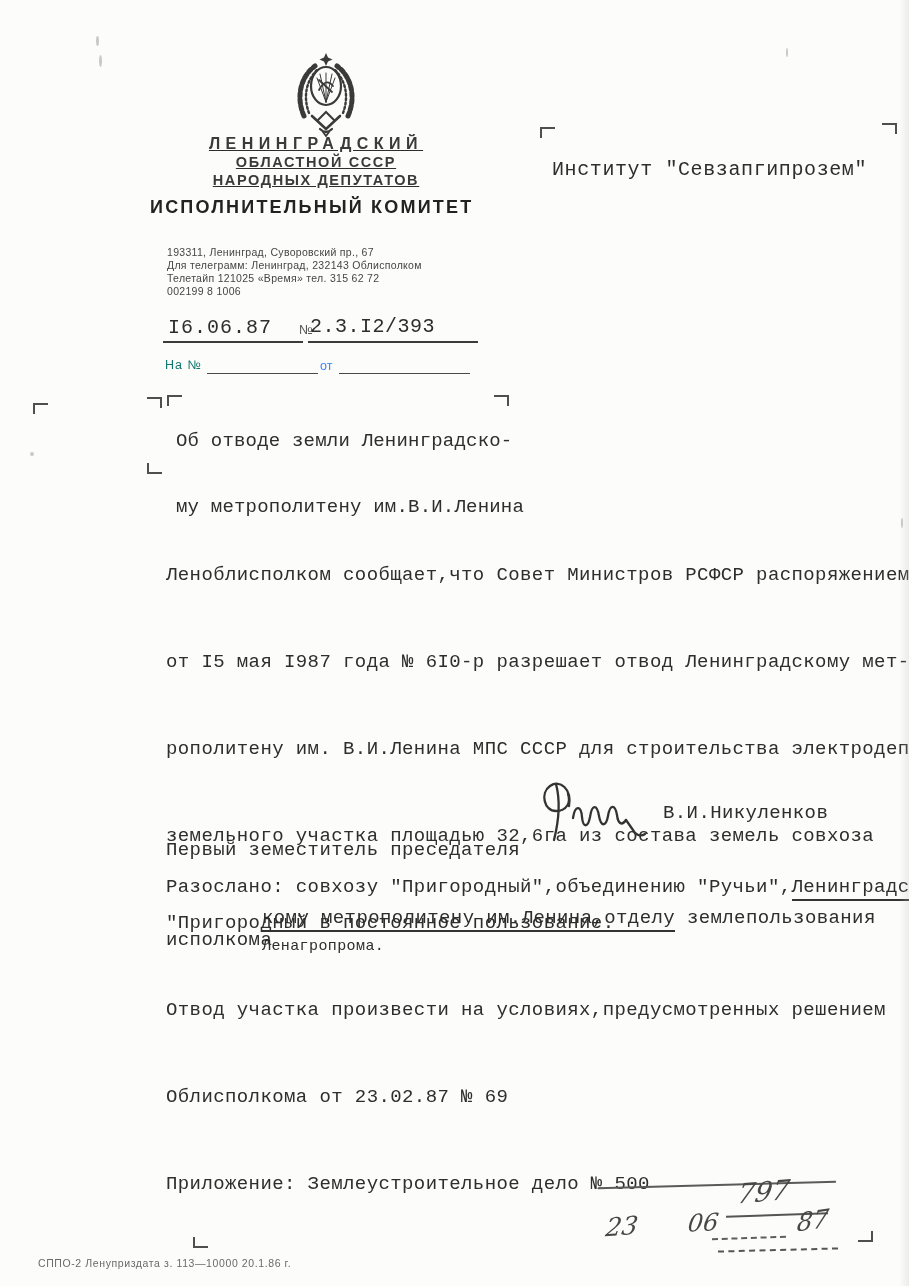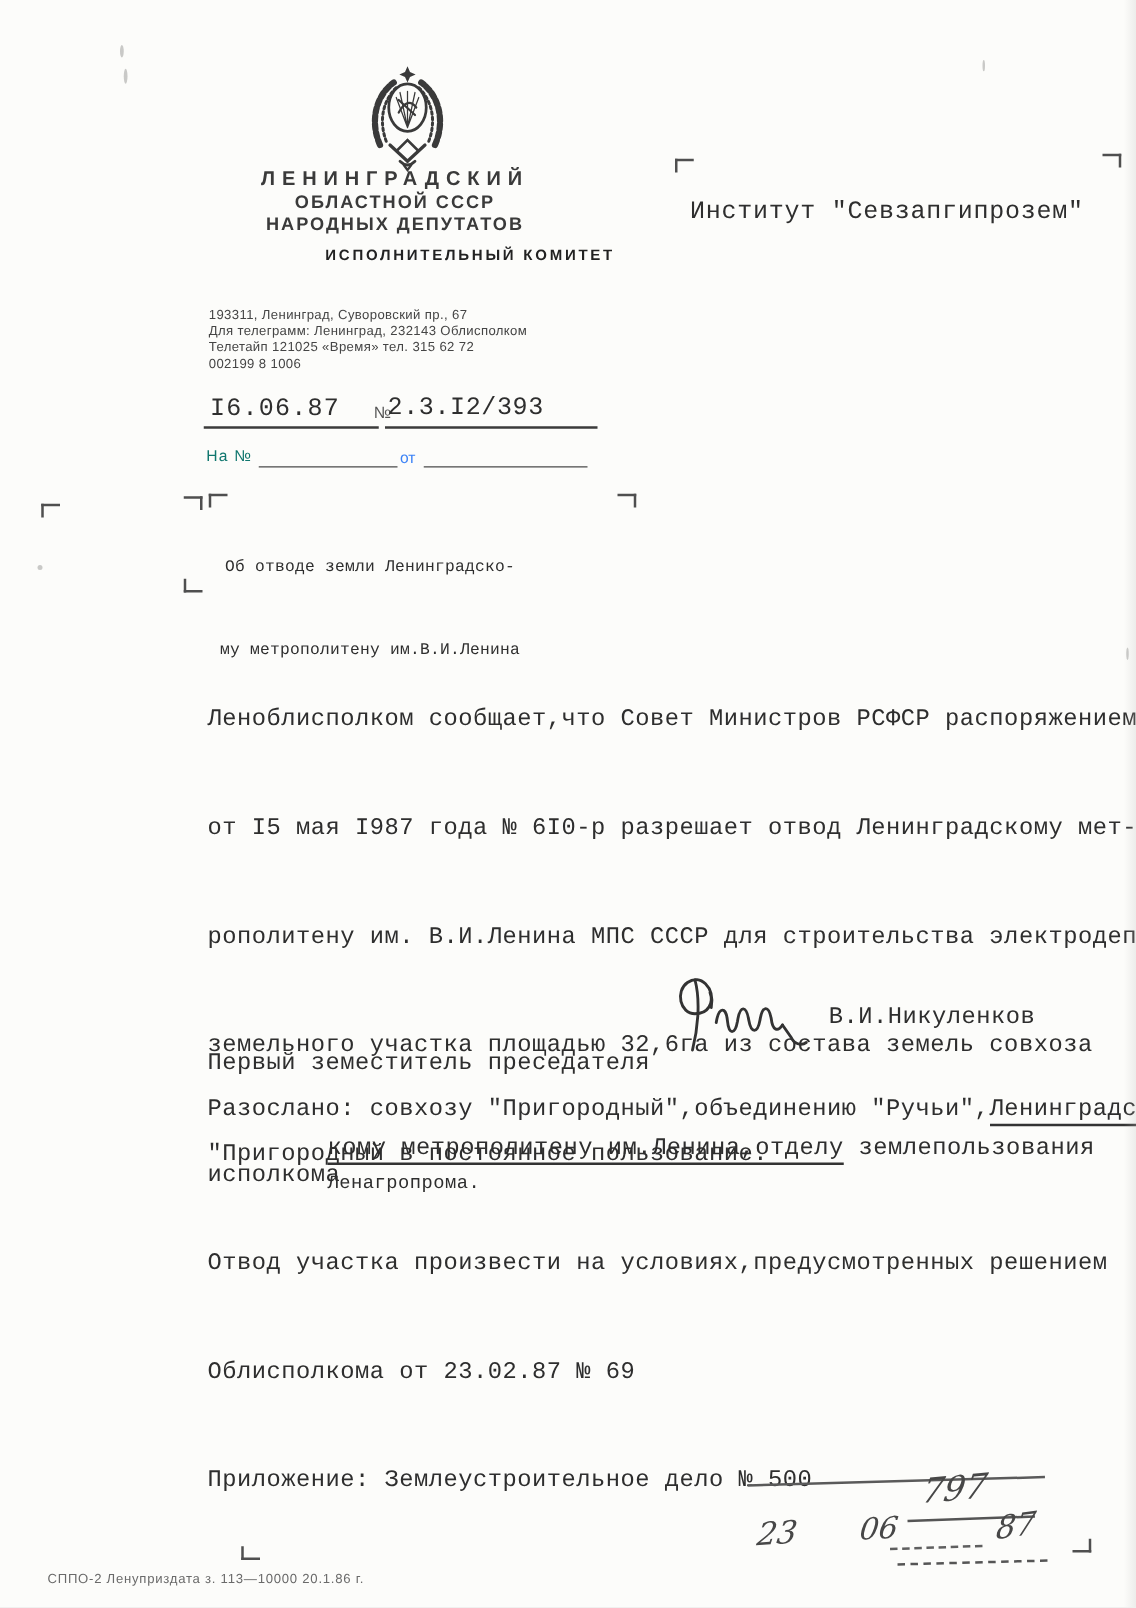--- a/index.html
+++ b/index.html
@@ -6,43 +6,43 @@
   .page{
     position:relative;width:909px;height:1286px;margin:0 auto;
     background:#fcfcfa;overflow:hidden;
     font-family:"Liberation Sans",sans-serif;color:#2e2e2e;
   }
   .page::after{content:"";position:absolute;right:0;top:0;width:10px;height:100%;
     background:linear-gradient(to left,rgba(190,190,188,.25),rgba(190,190,188,0));pointer-events:none;}
   .mono{font-family:"Liberation Mono","DejaVu Sans Mono",monospace;}
   .abs{position:absolute;}
   
-  .org-block{left:140px;top:134px;width:352px;text-align:center;}
+  .org-block{left:140px;top:134px;width:352px;text-align:center;text-decoration:underline;}
   .org-l1{font-size:16px;letter-spacing:5.5px;font-weight:bold;color:#3a3a3a;line-height:19px;}
   .org-l2,.org-l3{font-size:14.5px;letter-spacing:1.6px;font-weight:bold;color:#3a3a3a;line-height:18px;}
-  .committee{left:140px;top:197px;width:352px;text-align:right;
-    font-size:12px;font-weight:bold;letter-spacing:2.2px;color:#222;}
+  .committee{left:150px;top:197px;width:352px;text-align:left;
+    font-size:18px;font-weight:bold;letter-spacing:2.2px;color:#222;}
   .addr-block{left:167px;top:246px;font-size:10.5px;line-height:13px;letter-spacing:.3px;color:#454545;}
   
   .ref-date{left:168px;top:316px;font-size:20px;letter-spacing:1px;}
   .ref-no-sign{left:299px;top:322px;font-size:13px;color:#555;}
   .ref-number{left:310px;top:315px;font-size:20px;letter-spacing:.5px;}
   .rule{border-top:2px solid #3b3b3b;height:0;}
   .rule-thin{border-top:1.5px solid #4a4a4a;height:0;}
   .reply-label{left:165px;top:358px;font-size:12.5px;color:#0f766e;letter-spacing:1px;}
   .reply-from{left:320px;top:359px;font-size:12.5px;color:#3b82f6;}
   
   .corner{width:13px;height:9px;}
   .c-tl{border-top:2px solid #4f4f4f;border-left:2px solid #4f4f4f;}
   .c-tr{border-top:2px solid #4f4f4f;border-right:2px solid #4f4f4f;}
   .c-bl{border-bottom:2px solid #4f4f4f;border-left:2px solid #4f4f4f;}
   .c-br{border-bottom:2px solid #4f4f4f;border-right:2px solid #4f4f4f;}
   
   .addressee{left:552px;top:158px;font-size:20px;letter-spacing:.6px;}
-  .subject{left:176px;top:399px;font-size:13px;line-height:22px;letter-spacing:.2px;white-space:pre;text-align:center;}
+  .subject{left:176px;top:386px;font-size:19px;line-height:22px;letter-spacing:.2px;white-space:pre;}
   
   .body-text{left:166px;top:503px;font-size:19px;line-height:29px;letter-spacing:.4px;white-space:pre;}
   
   .sig-title{left:166px;top:775px;font-size:19px;line-height:30px;letter-spacing:.4px;white-space:pre;}
   .sig-name{left:663px;top:802px;font-size:19px;letter-spacing:.4px;}
   .sig-svg{left:533px;top:776px;}
   
   .dist-l1{left:166px;top:876px;font-size:19px;letter-spacing:.4px;white-space:pre;}
   .dist-l2{left:262px;top:907px;font-size:19px;letter-spacing:.4px;white-space:pre;}
   .dist-l3{left:262px;top:938px;font-size:15px;letter-spacing:.4px;}

